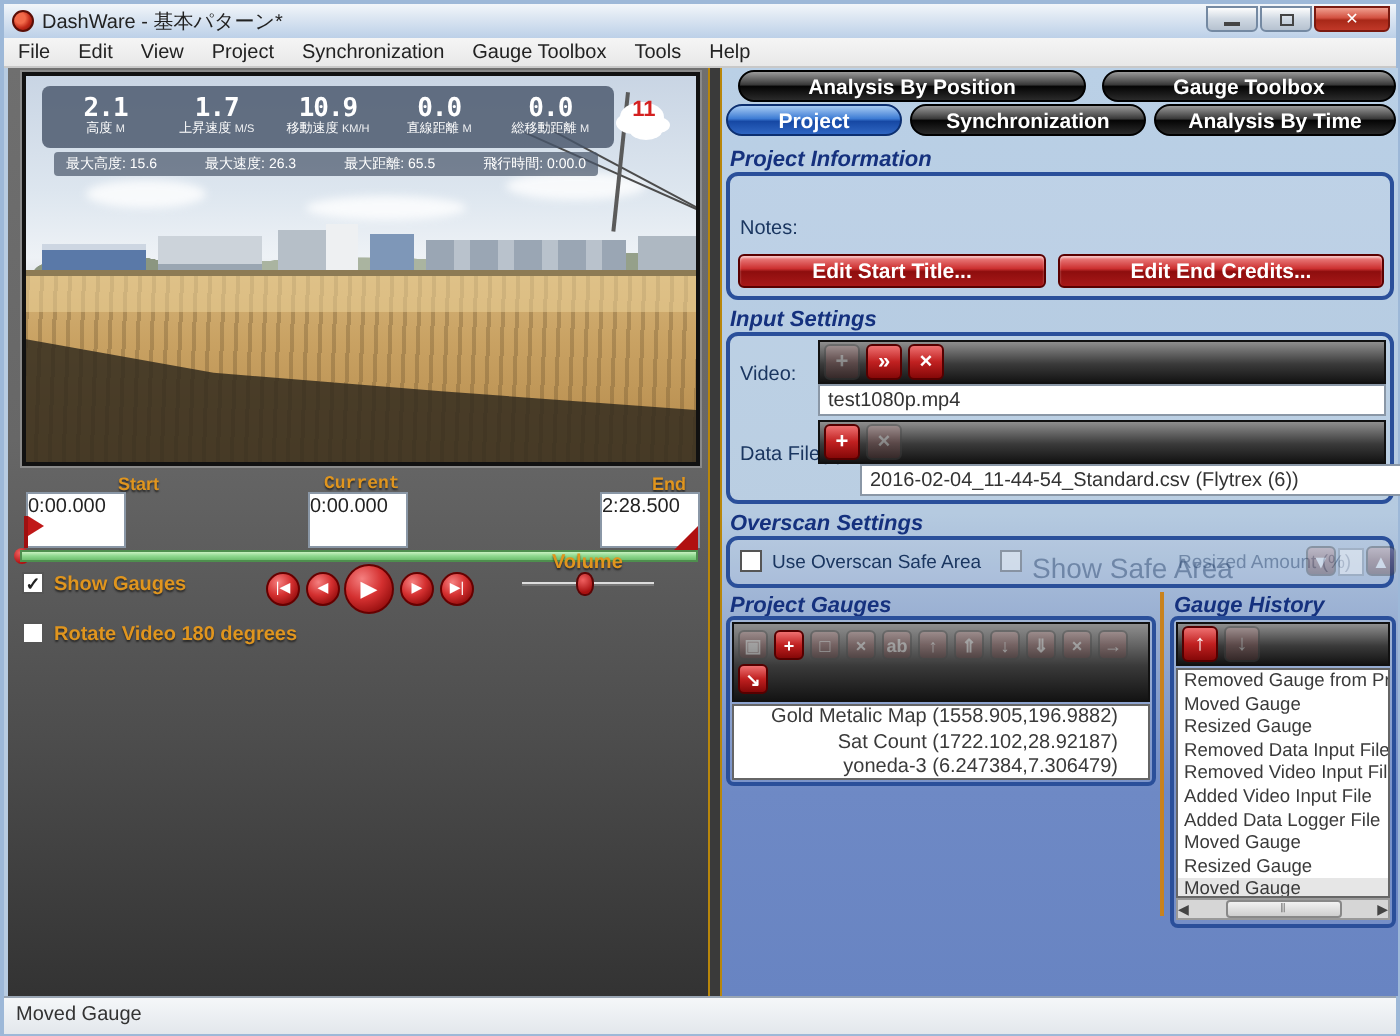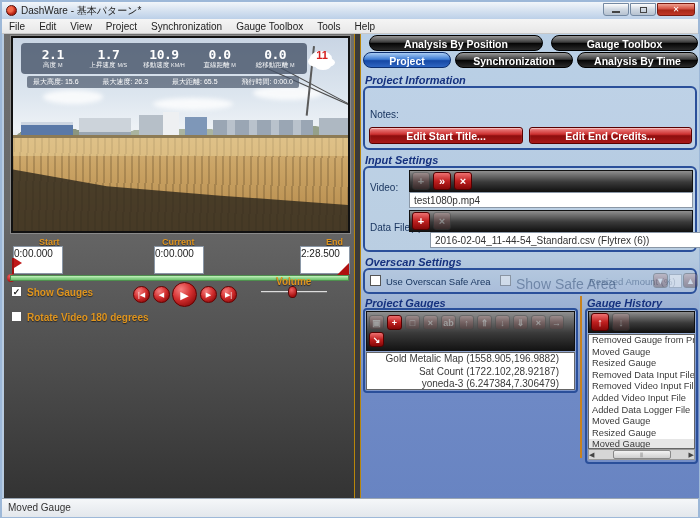--- a/index.html
+++ b/index.html
@@ -237,22 +237,22 @@
           <span><span>最大距離:</span> <span>65.5</span></span>
           <span><span>飛行時間:</span> <span>0:00.0</span></span>
         </div>
         <div class="sat-cloud">
           <div class="blob"></div>
           <div class="sat-num">11</div>
         </div>
       </div>
     </div>
 
-    <span class="tl-label" style="left:11px;top:203px;padding-left:24px;">Start</span>
-    <span class="tl-label" style="left:158px;top:203px;">Current</span>
+    <span class="tl-label" style="left:31px;top:203px;padding-left:24px;">Start</span>
+    <span class="tl-label" style="left:158px;top:203px;font-family:Liberation Mono, monospace;">Current</span>
     <span class="tl-label" style="left:322px;top:203px;">End</span>
     <div class="time-box" style="left:9px;top:212px;width:50px;">0:00.000</div>
     <div class="time-box" style="left:150px;top:212px;width:50px;">0:00.000</div>
     <div class="time-box" style="left:296px;top:212px;width:50px;">2:28.500</div>
 
     <div class="flag"></div>
     <div class="flag-ball"></div>
     <div class="end-marker"></div>
     <div class="green-bar"></div>
 

